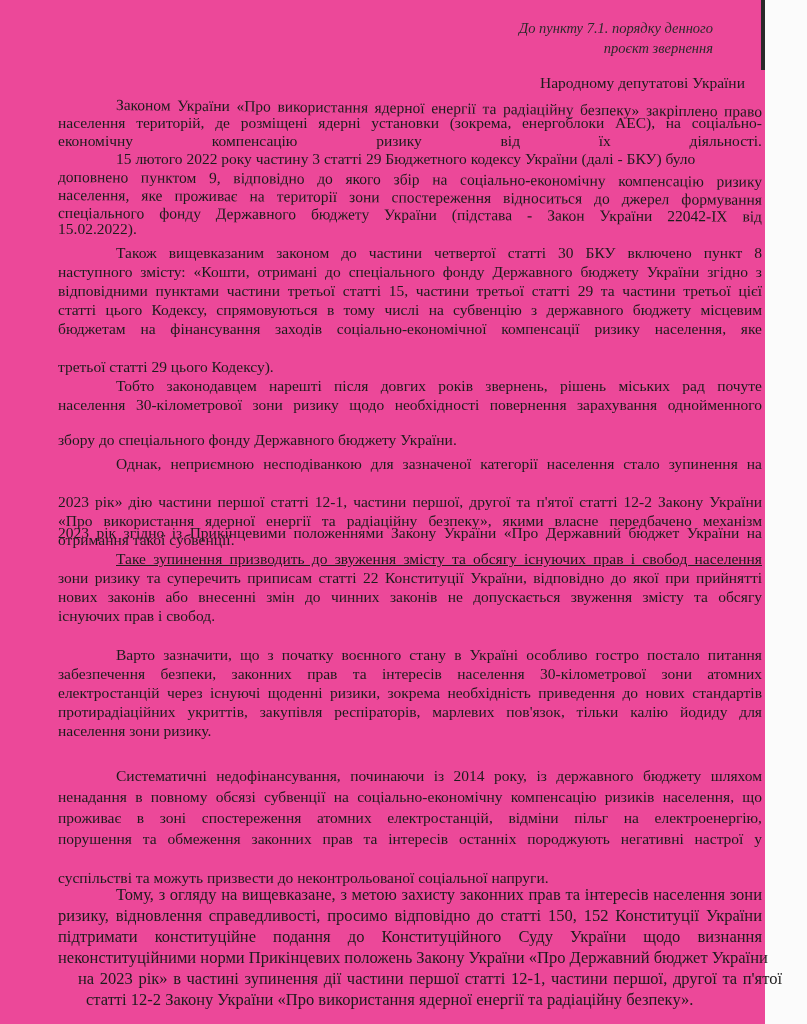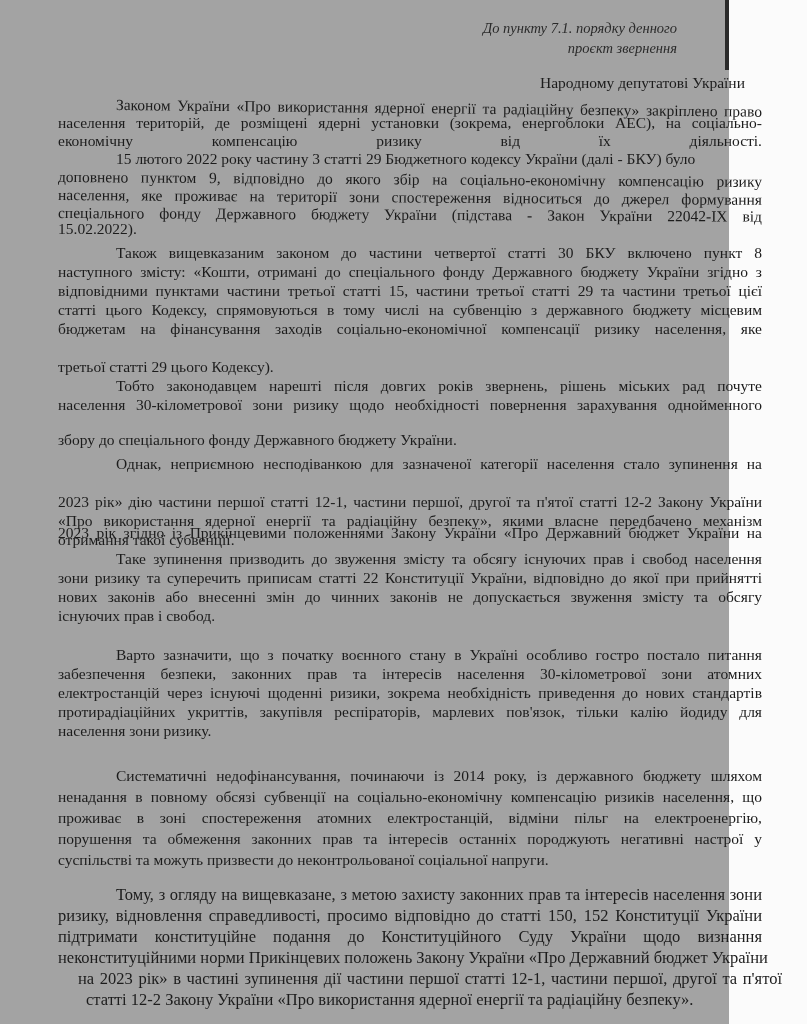--- a/index.html
+++ b/index.html
@@ -3,21 +3,21 @@
 <meta charset="utf-8">
 <style>
   html, body { margin: 0; padding: 0; }
   body {
     width: 807px; height: 1024px; overflow: hidden;
     background: #fbfbfb;
     font-family: "Liberation Serif", "DejaVu Serif", serif;
     color: #1c1c1c;
     position: relative;
   }
-  .page { position: absolute; left: 0; top: 0; width: 729px; height: 1024px; background: #a3a3a3; }
+  .page { position: absolute; left: 0; top: 0; width: 729px; height: 1024px; background: #ec4899; padding-left: 36px; }
   .scan-edge { position: absolute; right: 0; top: 0; width: 4px; height: 70px; background: #2a2a2a; }
   .header-note {
     position: absolute; right: 52px; font-style: italic; font-size: 14.5px;
     text-align: right; color: #2a2a2a; white-space: nowrap;
   }
   .recipient { position: absolute; left: 540px; top: 74px; font-size: 15.5px; white-space: nowrap; }
   .line {
     position: absolute; left: 58px; width: 704px; font-size: 15.5px; line-height: 19px;
     white-space: nowrap; text-align: justify; text-align-last: justify;
   }
@@ -55,36 +55,36 @@
   <div class="line indent" style="top:376px;">Тобто законодавцем нарешті після довгих років звернень, рішень міських рад почуте</div>
   <div class="line" style="top:395px;">населення 30-кілометрової зони ризику щодо необхідності повернення зарахування одноймeнного</div>
   <div class="line last" style="top:430px;">збору до спеціального фонду Державного бюджету України.</div>
 
   <div class="line indent" style="top:454px;">Однак, неприємною несподіванкою для зазначеної категорії населення стало зупинення на</div>
   <div class="line" style="top:495px;margin-top:28px;">2023 рік згідно із Прикінцевими положеннями Закону України «Про Державний бюджет України на</div>
   <div class="line" style="top:492px;">2023 рік» дію частини першої статті 12-1, частини першої, другої та п'ятої статті 12-2 Закону України</div>
   <div class="line" style="top:511px;">«Про використання ядерної енергії та радіаційну безпеку», якими власне передбачено механізм</div>
   <div class="line last" style="top:530px;">отримання такої субвенції.</div>
 
-  <div class="line indent" style="top:549px;">Таке зупинення призводить до звуження змісту та обсягу існуючих прав і свобод населення</div>
+  <div class="line indent" style="top:549px;text-decoration:underline;">Таке зупинення призводить до звуження змісту та обсягу існуючих прав і свобод населення</div>
   <div class="line" style="top:568px;">зони ризику та суперечить приписам статті 22 Конституції України, відповідно до якої при прийнятті</div>
   <div class="line" style="top:587px;">нових законів або внесенні змін до чинних законів не допускається звуження змісту та обсягу</div>
   <div class="line last" style="top:606px;">існуючих прав і свобод.</div>
 
   <div class="line indent" style="top:645px;">Варто зазначити, що з початку воєнного стану в Україні особливо гостро постало питання</div>
   <div class="line" style="top:664px;">забезпечення безпеки, законних прав та інтересів населення 30-кілометрової зони атомних</div>
   <div class="line" style="top:683px;">електростанцій через існуючі щоденні ризики, зокрема необхідність приведення до нових стандартів</div>
   <div class="line" style="top:702px;">протирадіаційних укриттів, закупівля респіраторів, марлевих пов'язок, тільки калію йодиду для</div>
   <div class="line last" style="top:721px;">населення зони ризику.</div>
 
   <div class="line indent" style="top:766px;">Систематичні недофінансування, починаючи із 2014 року, із державного бюджету шляхом</div>
   <div class="line" style="top:787px;">ненадання в повному обсязі субвенції на соціально-економічну компенсацію ризиків населення, що</div>
   <div class="line" style="top:808px;">проживає в зоні спостереження атомних електростанцій, відміни пільг на електроенергію,</div>
   <div class="line" style="top:829px;">порушення та обмеження законних прав та інтересів останніх породжують негативні настрої у</div>
-  <div class="line last" style="top:850px;">суспільстві та можуть призвести до неконтрольованої соціальної напруги.</div>
+  <div class="line last" style="top:868px;">суспільстві та можуть призвести до неконтрольованої соціальної напруги.</div>
 
   <div class="line indent" style="top:885px; font-size:16.5px;">Тому, з огляду на вищевказане, з метою захисту законних прав та інтересів населення зони</div>
   <div class="line" style="top:906px; font-size:16.5px;">ризику, відновлення справедливості, просимо відповідно до статті 150, 152 Конституції України</div>
   <div class="line" style="top:927px; font-size:16.5px;">підтримати конституційне подання до Конституційного Суду України щодо визнання</div>
   <div class="line" style="top:948px; font-size:16.5px;">неконституційними норми Прикінцевих положень Закону України «Про Державний бюджет України</div>
   <div class="line" style="top:969px; font-size:16.5px;margin-left:20px;">на 2023 рік» в частині зупинення дії частини першої статті 12-1, частини першої, другої та п'ятої</div>
   <div class="line last" style="top:990px; font-size:16.5px;margin-left:28px;">статті 12-2 Закону України «Про використання ядерної енергії та радіаційну безпеку».</div>
 </div>
 
 </body></html>

